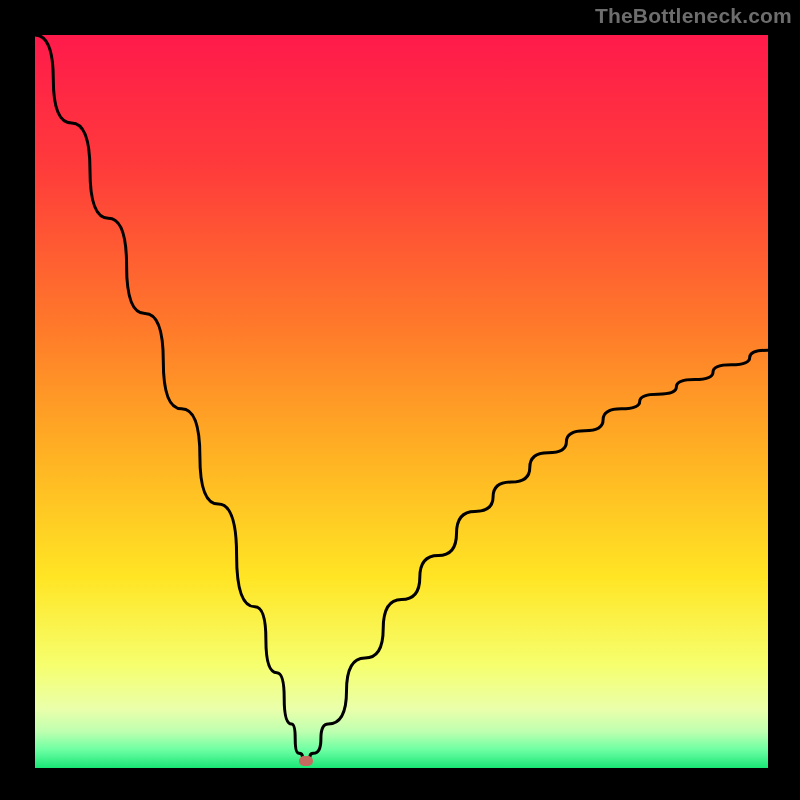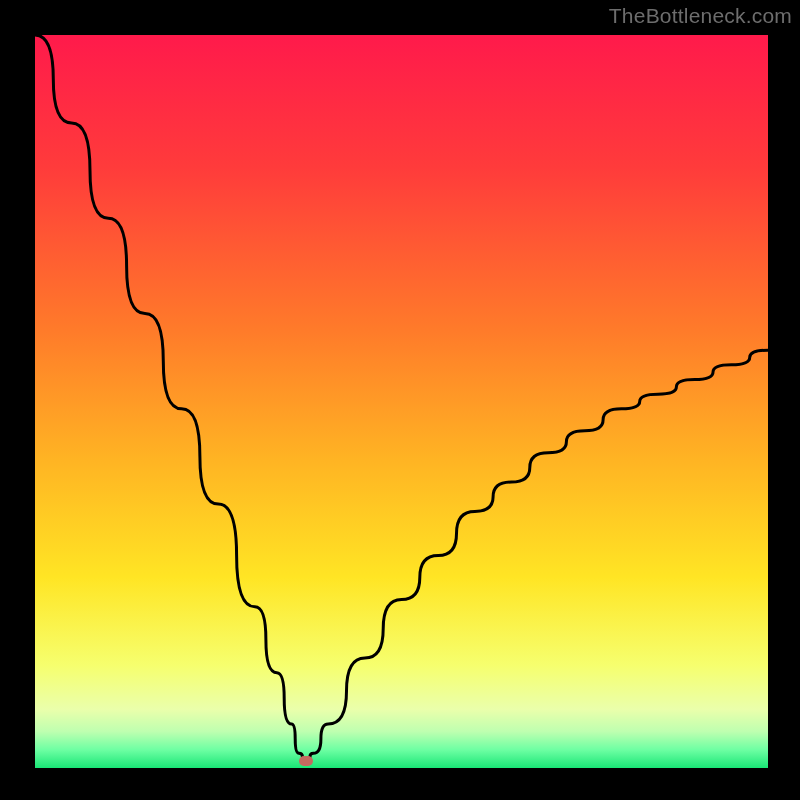--- a/index.html
+++ b/index.html
@@ -40,21 +40,21 @@
     height: 10px;
     border-radius: 5px;
     transform: translate(-50%, -50%);
   }
   .watermark {
     position: absolute;
     right: 8px;
     top: 4px;
     color: #6d6d6d;
     font-size: 21px;
-    font-weight: 400;
+    font-weight: 700;
     letter-spacing: 0.2px;
     user-select: none;
   }
 </style>
 </head>
 <body>
 
 <div class="frame">
 
   <div class="plot-area">

